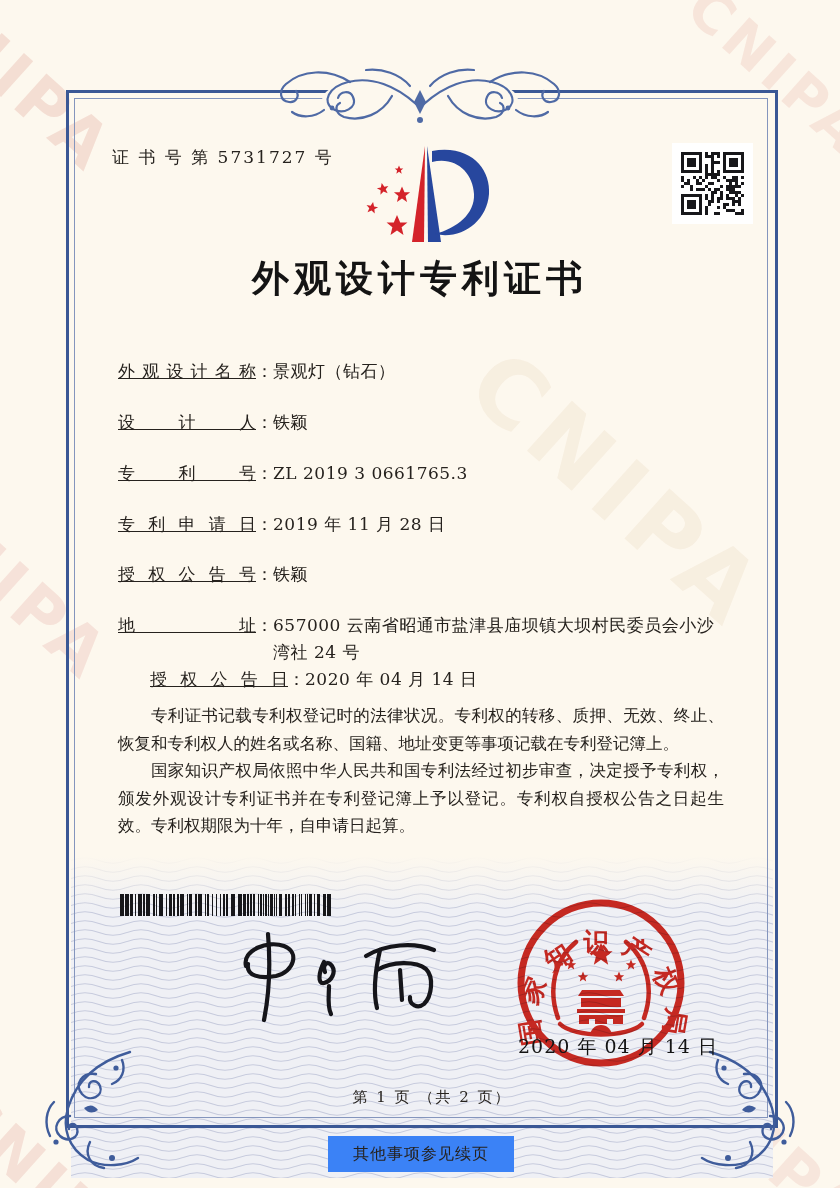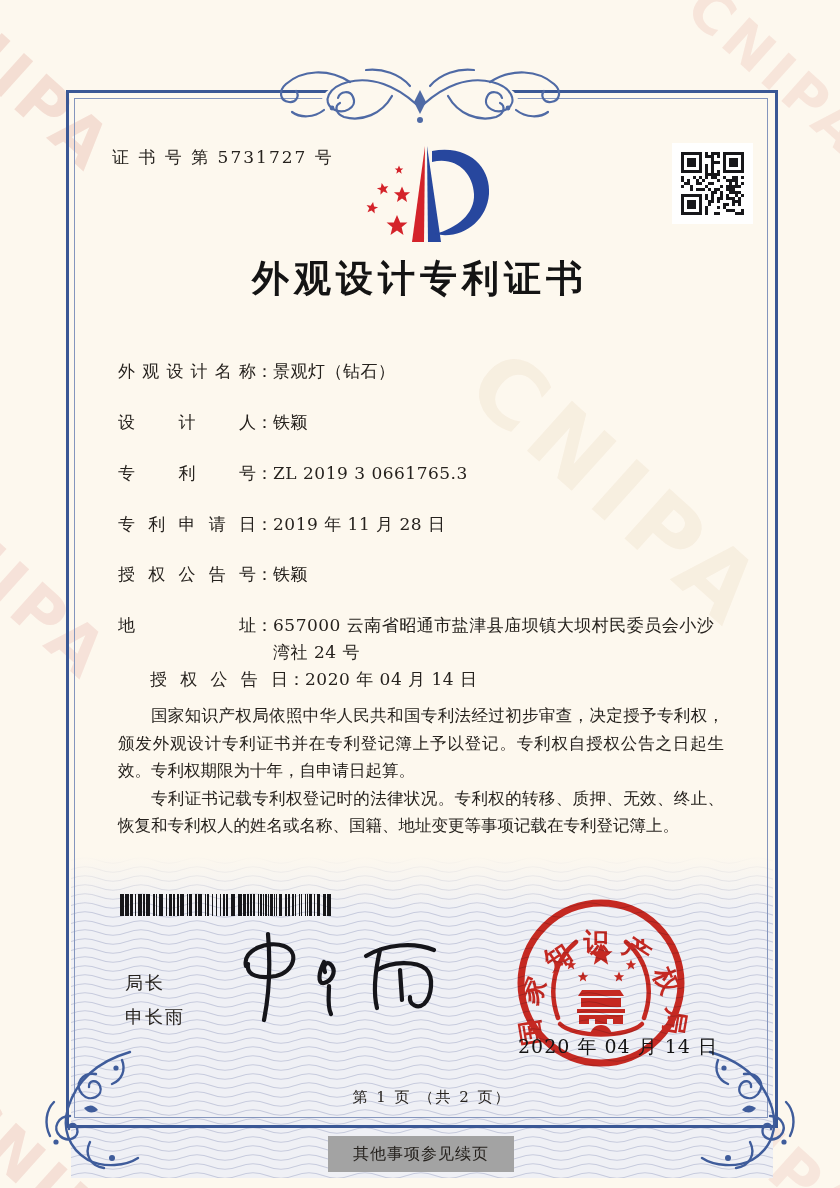--- a/index.html
+++ b/index.html
@@ -28,40 +28,40 @@
   
   .cert-no{position:absolute;left:112px;top:146px;font-size:17px;letter-spacing:2px;z-index:4;}
   .logo{position:absolute;left:333px;top:138px;z-index:4;}
   .qr-pad{position:absolute;left:672px;top:143px;width:81px;height:81px;background:#ffffff;z-index:4;}
   .qr-pad svg{position:absolute;left:9px;top:9px;}
   .title{position:absolute;left:0;top:254px;width:840px;text-align:center;font-size:37px;
          font-weight:bold;letter-spacing:5px;color:#141414;z-index:4;}
   
   .fields{position:absolute;left:118px;top:358px;width:610px;font-size:17px;z-index:4;}
   .frow{position:absolute;left:0;width:610px;line-height:27px;}
-  .flabel{display:inline-block;width:138px;text-align:justify;text-align-last:justify;vertical-align:top;}
+  .flabel{display:inline-block;width:138px;text-align:justify;text-align-last:justify;vertical-align:top;text-decoration:underline;}
   .flabel-sm{display:inline-block;width:112px;text-align:justify;text-align-last:justify;vertical-align:top;}
   .fcolon{display:inline-block;vertical-align:top;}
   .fvalue{display:inline-block;vertical-align:top;letter-spacing:0.5px;max-width:455px;}
   .pair2{position:absolute;left:337px;top:0;}
   
   .body-text{position:absolute;left:118px;top:702px;width:606px;font-size:16.5px;line-height:27.5px;
              text-align:justify;z-index:4;}
   .body-text p{margin:0;text-indent:2em;}
   
   .barcode{position:absolute;left:120px;top:894px;z-index:4;}
   .barcode svg rect{fill:#17171a;}
   .director{position:absolute;left:125px;top:966px;font-size:18px;line-height:34px;z-index:4;letter-spacing:2px;}
   .signature{position:absolute;left:228px;top:928px;z-index:5;}
   .seal{position:absolute;left:498px;top:880px;z-index:5;opacity:0.93;mix-blend-mode:multiply;}
   .seal-date{position:absolute;left:518px;top:1034px;width:220px;font-size:19px;letter-spacing:1px;
              color:#141414;z-index:6;white-space:nowrap;}
   .page-info{position:absolute;left:0;top:1088px;width:840px;text-align:center;font-size:15px;
              letter-spacing:2px;z-index:4;margin-left:12px;}
-  .cont-box{position:absolute;left:328px;top:1136px;width:186px;height:36px;background:#a3a3a3;
+  .cont-box{position:absolute;left:328px;top:1136px;width:186px;height:36px;background:#3b82f6;
             z-index:4;display:flex;align-items:center;justify-content:center;}
   .cont-box span{font-size:16px;letter-spacing:1px;}
 </style>
 </head>
 <body>
 
 <div class="page">
 
   <div class="wm wm1">CNIPA</div>
   <div class="wm wm2">CNIPA</div>
@@ -421,22 +421,22 @@
     </div>
     <div class="frow" style="top:254px;">
       <span class="flabel">地址</span><span class="fcolon">：</span><span class="fvalue" style="width:452px;">657000 云南省昭通市盐津县庙坝镇大坝村民委员会小沙湾社 24 号</span>
     </div>
     <div class="frow" style="top:308px;margin-left:32px;">
       <span class="flabel">授权公告日</span><span class="fcolon">：</span><span class="fvalue">2020 年 04 月 14 日</span>
     </div>
   </div>
 
   <div class="body-text">
+    <p>专利证书记载专利权登记时的法律状况。专利权的转移、质押、无效、终止、恢复和专利权人的姓名或名称、国籍、地址变更等事项记载在专利登记簿上。</p>
     <p>国家知识产权局依照中华人民共和国专利法经过初步审查，决定授予专利权，颁发外观设计专利证书并在专利登记簿上予以登记。专利权自授权公告之日起生效。专利权期限为十年，自申请日起算。</p>
-    <p>专利证书记载专利权登记时的法律状况。专利权的转移、质押、无效、终止、恢复和专利权人的姓名或名称、国籍、地址变更等事项记载在专利登记簿上。</p>
   </div>
 
   <div class="barcode">
     <svg width="216" height="22">
         <rect x="0" y="0" width="4" height="22"></rect>
         <rect x="5" y="0" width="4" height="22"></rect>
         <rect x="10" y="0" width="3" height="22"></rect>
         <rect x="15" y="0" width="1" height="22"></rect>
         <rect x="18" y="0" width="4" height="22"></rect>
         <rect x="23" y="0" width="2" height="22"></rect>
@@ -484,24 +484,20 @@
         <rect x="185" y="0" width="1" height="22"></rect>
         <rect x="187" y="0" width="1" height="22"></rect>
         <rect x="189" y="0" width="3" height="22"></rect>
         <rect x="194" y="0" width="1" height="22"></rect>
         <rect x="197" y="0" width="3" height="22"></rect>
         <rect x="203" y="0" width="3" height="22"></rect>
         <rect x="207" y="0" width="4" height="22"></rect>
       </svg>
   </div>
 
-  <div class="director">
-    <div>局长</div>
-    <div>申长雨</div>
-  </div>
 
   <div class="signature">
     <svg width="240" height="100" viewBox="0 0 240 100" fill="none" stroke="#15151a" stroke-width="4.2" stroke-linecap="round">
       <path d="M18,38 C14,22 40,12 56,18 C72,24 66,44 48,48 C32,51 18,48 20,36"></path>
       <path d="M40,6 C42,30 42,62 36,92"></path>
       <path d="M96,34 C91,44 89,56 96,55 C104,53 108,44 104,38 C100,32 94,36 97,44"></path>
       <path d="M101,58 C101,68 99,78 103,86"></path>
       <path d="M138,28 C158,16 186,14 206,22"></path>
       <path d="M152,22 C147,44 145,64 149,80"></path>
       <path d="M149,42 C164,33 188,33 198,41 C206,49 204,68 196,76 C190,81 181,77 182,69"></path>

